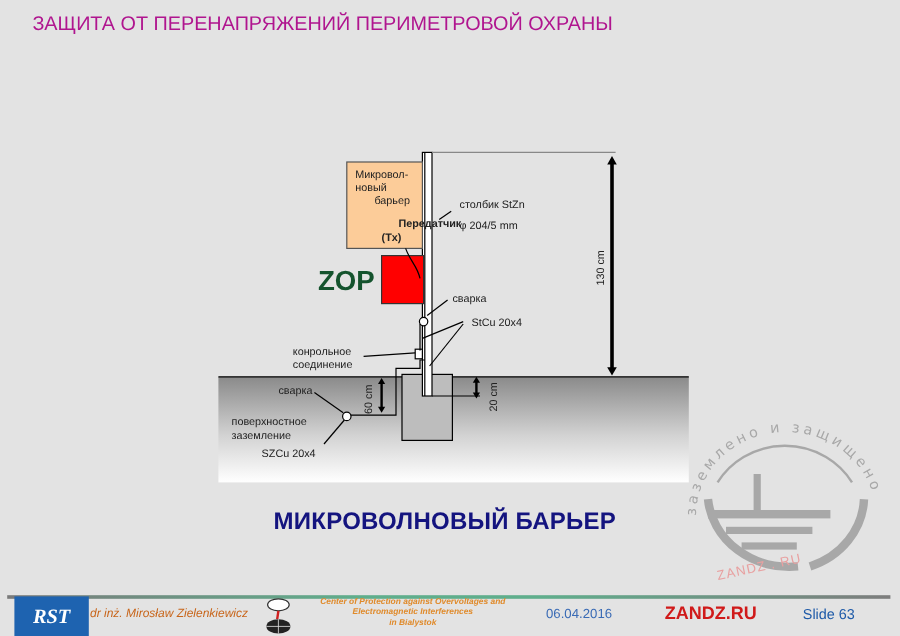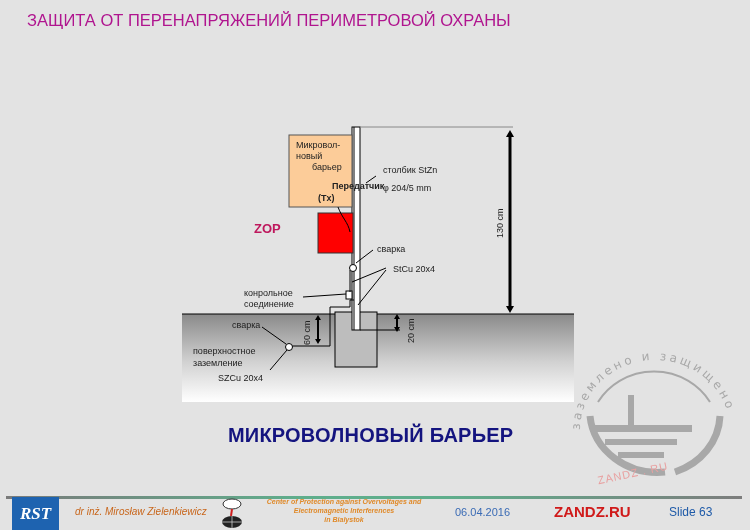--- a/index.html
+++ b/index.html
@@ -4,21 +4,21 @@
 <style>
   html, body { margin:0; padding:0; }
   body { width:750px; height:530px; background:#e3e3e3; position:relative; overflow:hidden; font-family:"Liberation Sans", sans-serif; }
   .abs { position:absolute; }
   #title { left:27px; top:11px; font-size:16.5px; color:#b0158f; letter-spacing:0px; white-space:nowrap; }
   #subtitle { left:228px; top:424px; font-size:20px; font-weight:bold; color:#14147f; white-space:nowrap; letter-spacing:0.2px; }
   .lbl { position:absolute; font-size:9px; color:#222; white-space:nowrap; line-height:11px; }
   .lbl-b { font-weight:bold; }
   .rot { transform:rotate(-90deg); transform-origin:left top; }
   #footer-rule { left:6px; top:496px; width:736px; height:3px; background:linear-gradient(90deg,#7a7a7a 0%,#5fae8c 40%,#5fae8c 60%,#7d7d7d 100%); }
-  #rst-logo { left:12px; top:497px; width:47px; height:33px; background:#1e63b0; color:#fff; font-style:italic; font-weight:bold; font-size:17px; display:flex; align-items:center; justify-content:center; font-family:"Liberation Serif", serif; }
+  #rst-logo { left:12px; top:497px; width:62px; height:33px; background:#1e63b0; color:#fff; font-style:italic; font-weight:bold; font-size:17px; display:flex; align-items:center; justify-content:center; font-family:"Liberation Serif", serif; }
   #author { left:75px; top:506px; font-size:10px; color:#c8651a; font-style:italic; white-space:nowrap; }
   #center-text { left:256px; top:497px; width:176px; font-size:7px; color:#e08a2a; font-style:italic; font-weight:bold; text-align:center; line-height:9px; }
   #date { left:455px; top:506px; font-size:11px; color:#3a6bb5; }
   #brand { left:554px; top:503px; font-size:15px; font-weight:bold; color:#d01a1a; }
   #slide { left:669px; top:505px; font-size:12px; color:#1e5aa8; }
 </style>
 </head>
 <body>
 
 <div id="title" class="abs">ЗАЩИТА ОТ ПЕРЕНАПРЯЖЕНИЙ ПЕРИМЕТРОВОЙ ОХРАНЫ</div>
@@ -74,21 +74,21 @@
     <line x1="262" y1="327" x2="286" y2="344" stroke="#000" stroke-width="1"></line>
     <line x1="270" y1="370" x2="287" y2="350" stroke="#000" stroke-width="1"></line>
   </svg>
 
   <div class="lbl" style="left:296px;top:140px;">Микровол-</div>
   <div class="lbl" style="left:296px;top:151px;">новый</div>
   <div class="lbl" style="left:312px;top:162px;">барьер</div>
   <div class="lbl lbl-b" style="left:292px;top:181px;margin-left:40px;">Передатчик</div>
   <div class="lbl lbl-b" style="left:288px;top:193px;margin-left:30px;">(Tx)</div>
 
-  <div class="abs" style="left:254px;top:221px;font-size:13px;font-weight:bold;color:#be185d;">ZOP</div>
+  <div class="abs" style="left:265px;top:221px;font-size:23px;font-weight:bold;color:#14532d;">ZOP</div>
 
   <div class="lbl" style="left:383px;top:165px;">столбик StZn</div>
   <div class="lbl" style="left:383px;top:183px;">φ 204/5 mm</div>
   <div class="lbl" style="left:377px;top:244px;">сварка</div>
   <div class="lbl" style="left:393px;top:264px;">StCu 20x4</div>
   <div class="lbl" style="left:244px;top:288px;">конрольное</div>
   <div class="lbl" style="left:244px;top:299px;">соединение</div>
   <div class="lbl" style="left:232px;top:320px;">сварка</div>
   <div class="lbl" style="left:193px;top:346px;">поверхностное</div>
   <div class="lbl" style="left:193px;top:358px;">заземление</div>

